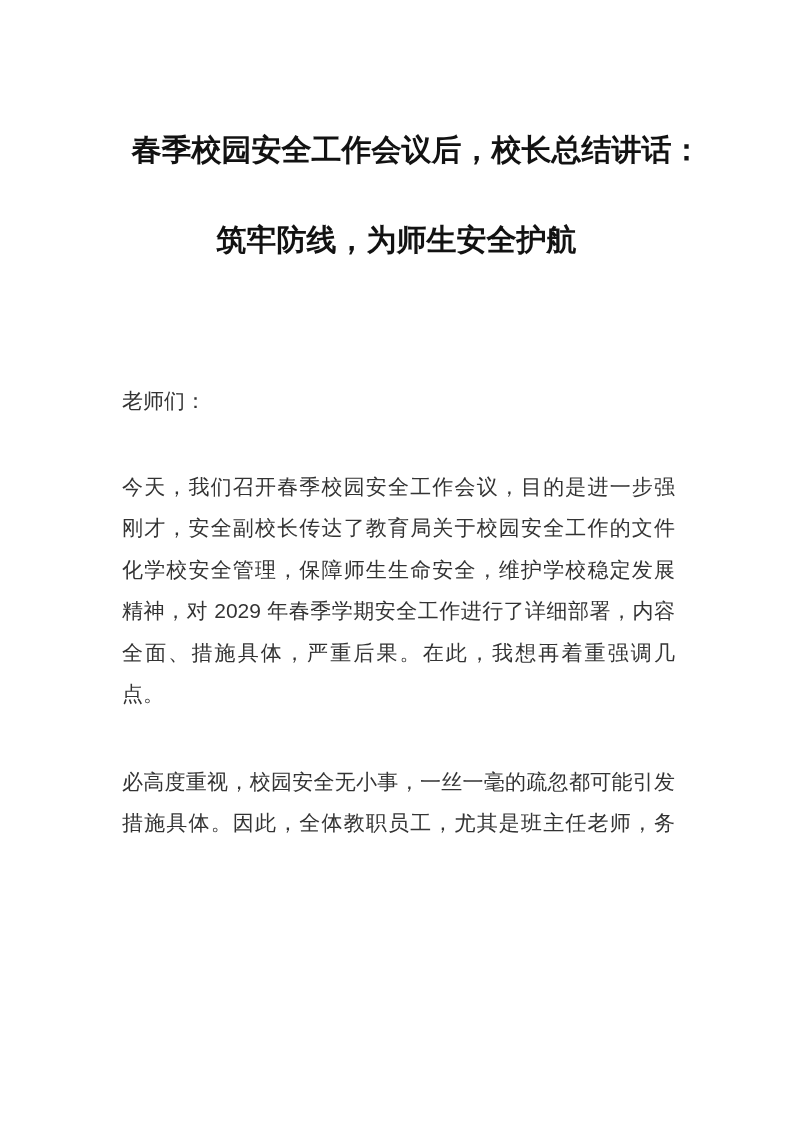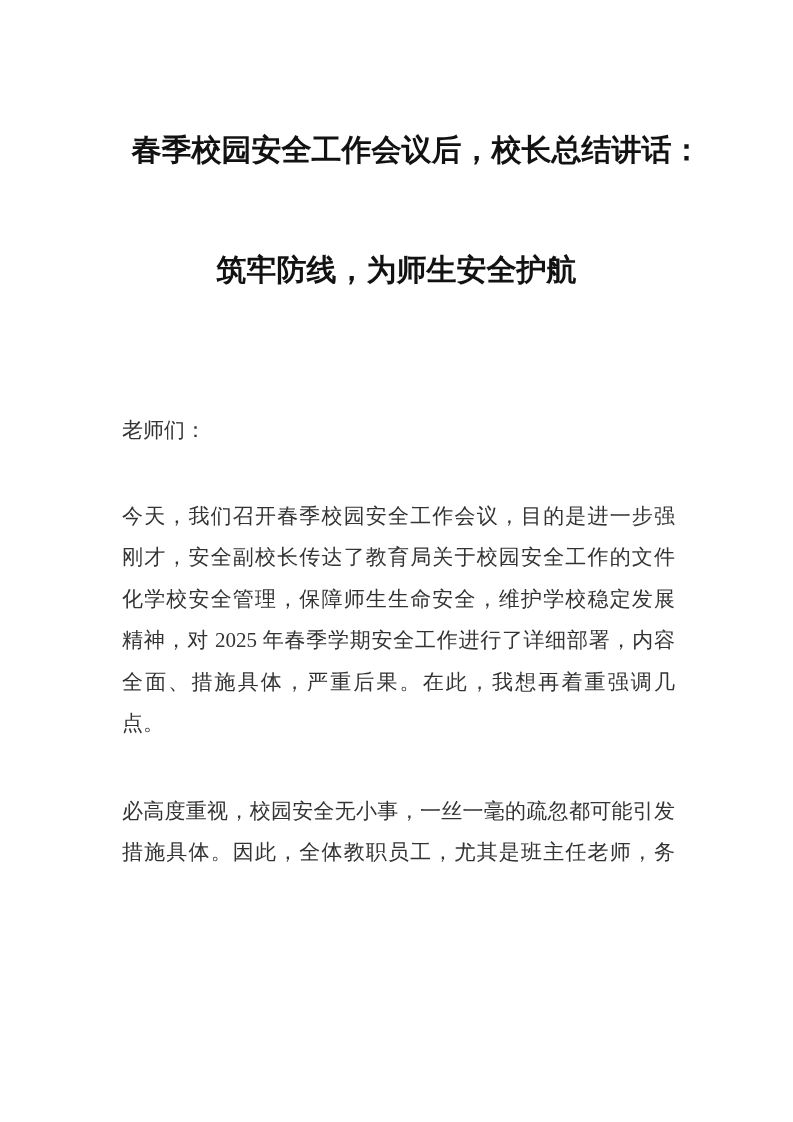--- a/index.html
+++ b/index.html
@@ -24,29 +24,28 @@
   }
   .title-line {
     line-height: 44px;
     text-align: center;
     white-space: nowrap;
   }
   .title-line-1 {
     padding-left: 40px; 
   }
   .title-line-2 {
-    margin-top: 76px;
+    margin-top: 46px;
   }
   .content {
     margin-top: 118px;
     padding: 0 118px 0 122px;
     color: var(--body-color, #333333);
     font-size: 21px;
     font-weight: 400;
-    font-family: Liberation Serif, serif;
   }
   .salutation {
     line-height: 41.5px;
     text-align: left;
   }
   .para {
     margin-top: 44px;
   }
   .para.para-2 {
     margin-top: 46px;
@@ -73,21 +72,21 @@
   </div>
 
   <div class="content">
 
     <div class="salutation">老师们：</div>
 
     <div class="para para-1">
       <div class="line">今天，我们召开春季校园安全工作会议，目的是进一步强</div>
       <div class="line">刚才，安全副校长传达了教育局关于校园安全工作的文件</div>
       <div class="line">化学校安全管理，保障师生生命安全，维护学校稳定发展</div>
-      <div class="line">精神，对 2025 年春季学期安全工作进行了详细部署，内容</div>
+      <div class="line">精神，对 2029 年春季学期安全工作进行了详细部署，内容</div>
       <div class="line">全面、措施具体，严重后果。在此，我想再着重强调几</div>
       <div class="line para-end">点。</div>
     </div>
 
     <div class="para para-2">
       <div class="line">必高度重视，校园安全无小事，一丝一毫的疏忽都可能引发</div>
       <div class="line">措施具体。因此，全体教职员工，尤其是班主任老师，务</div>
     </div>
 
   </div>

